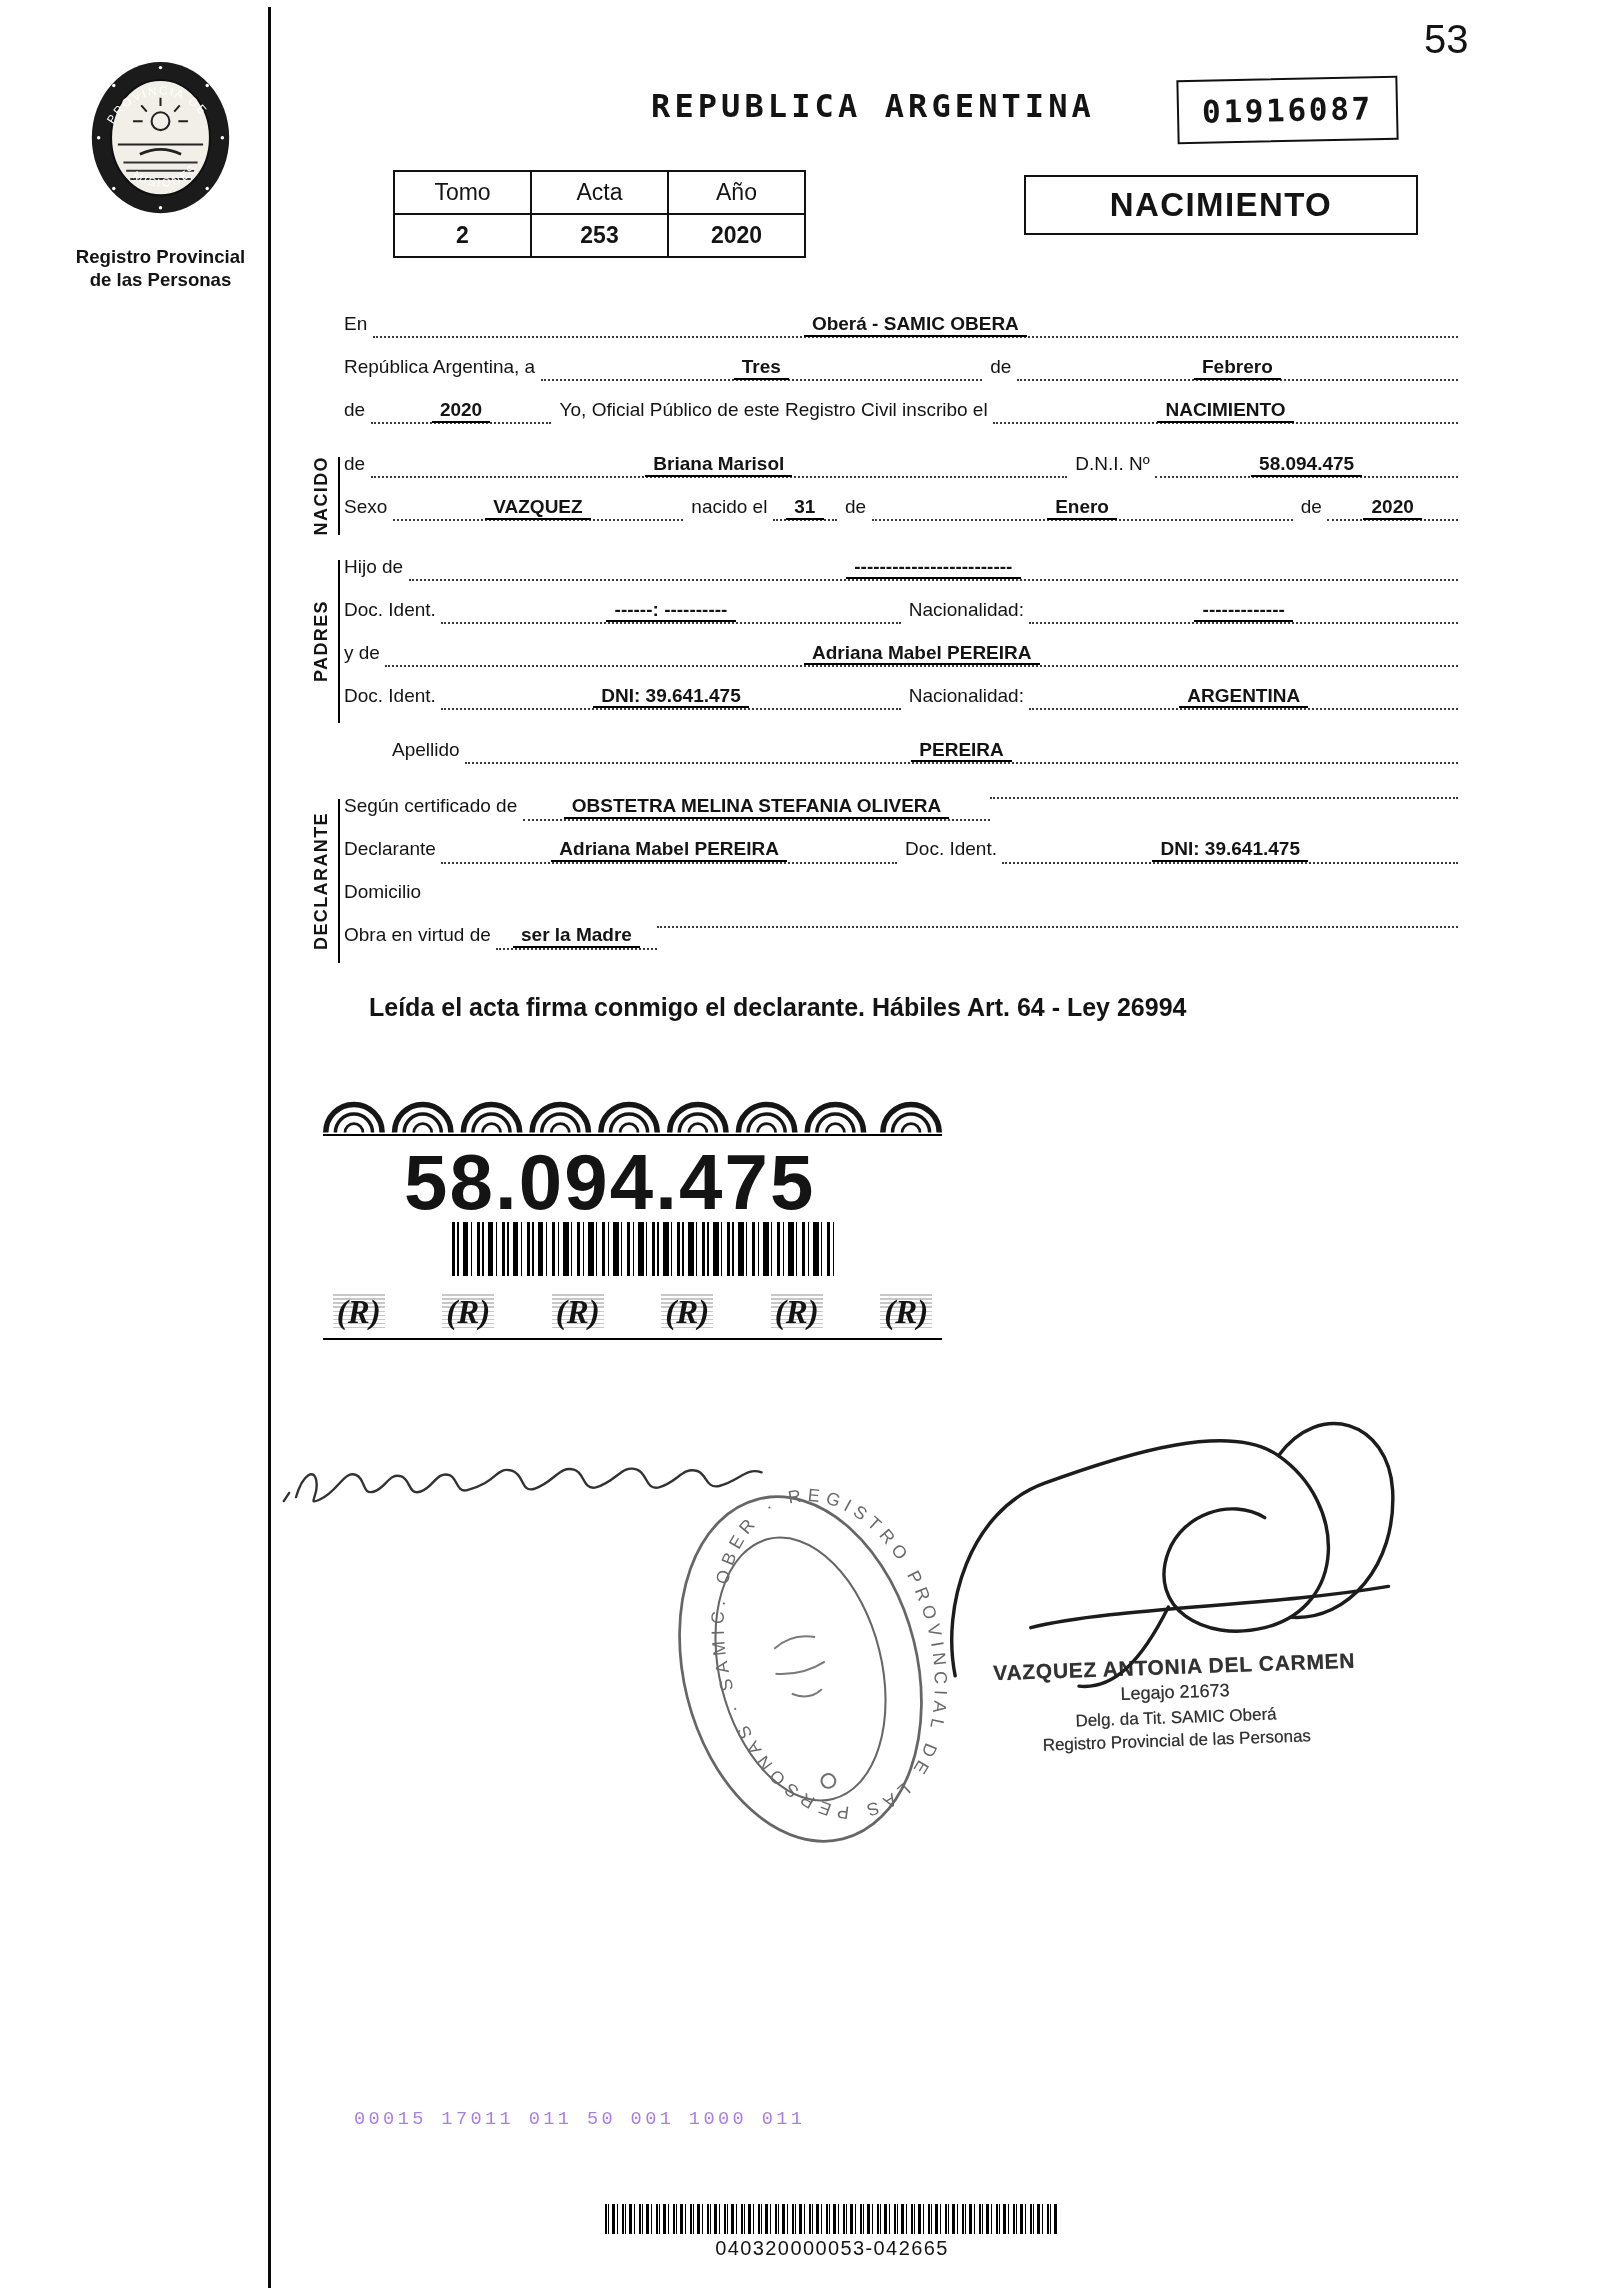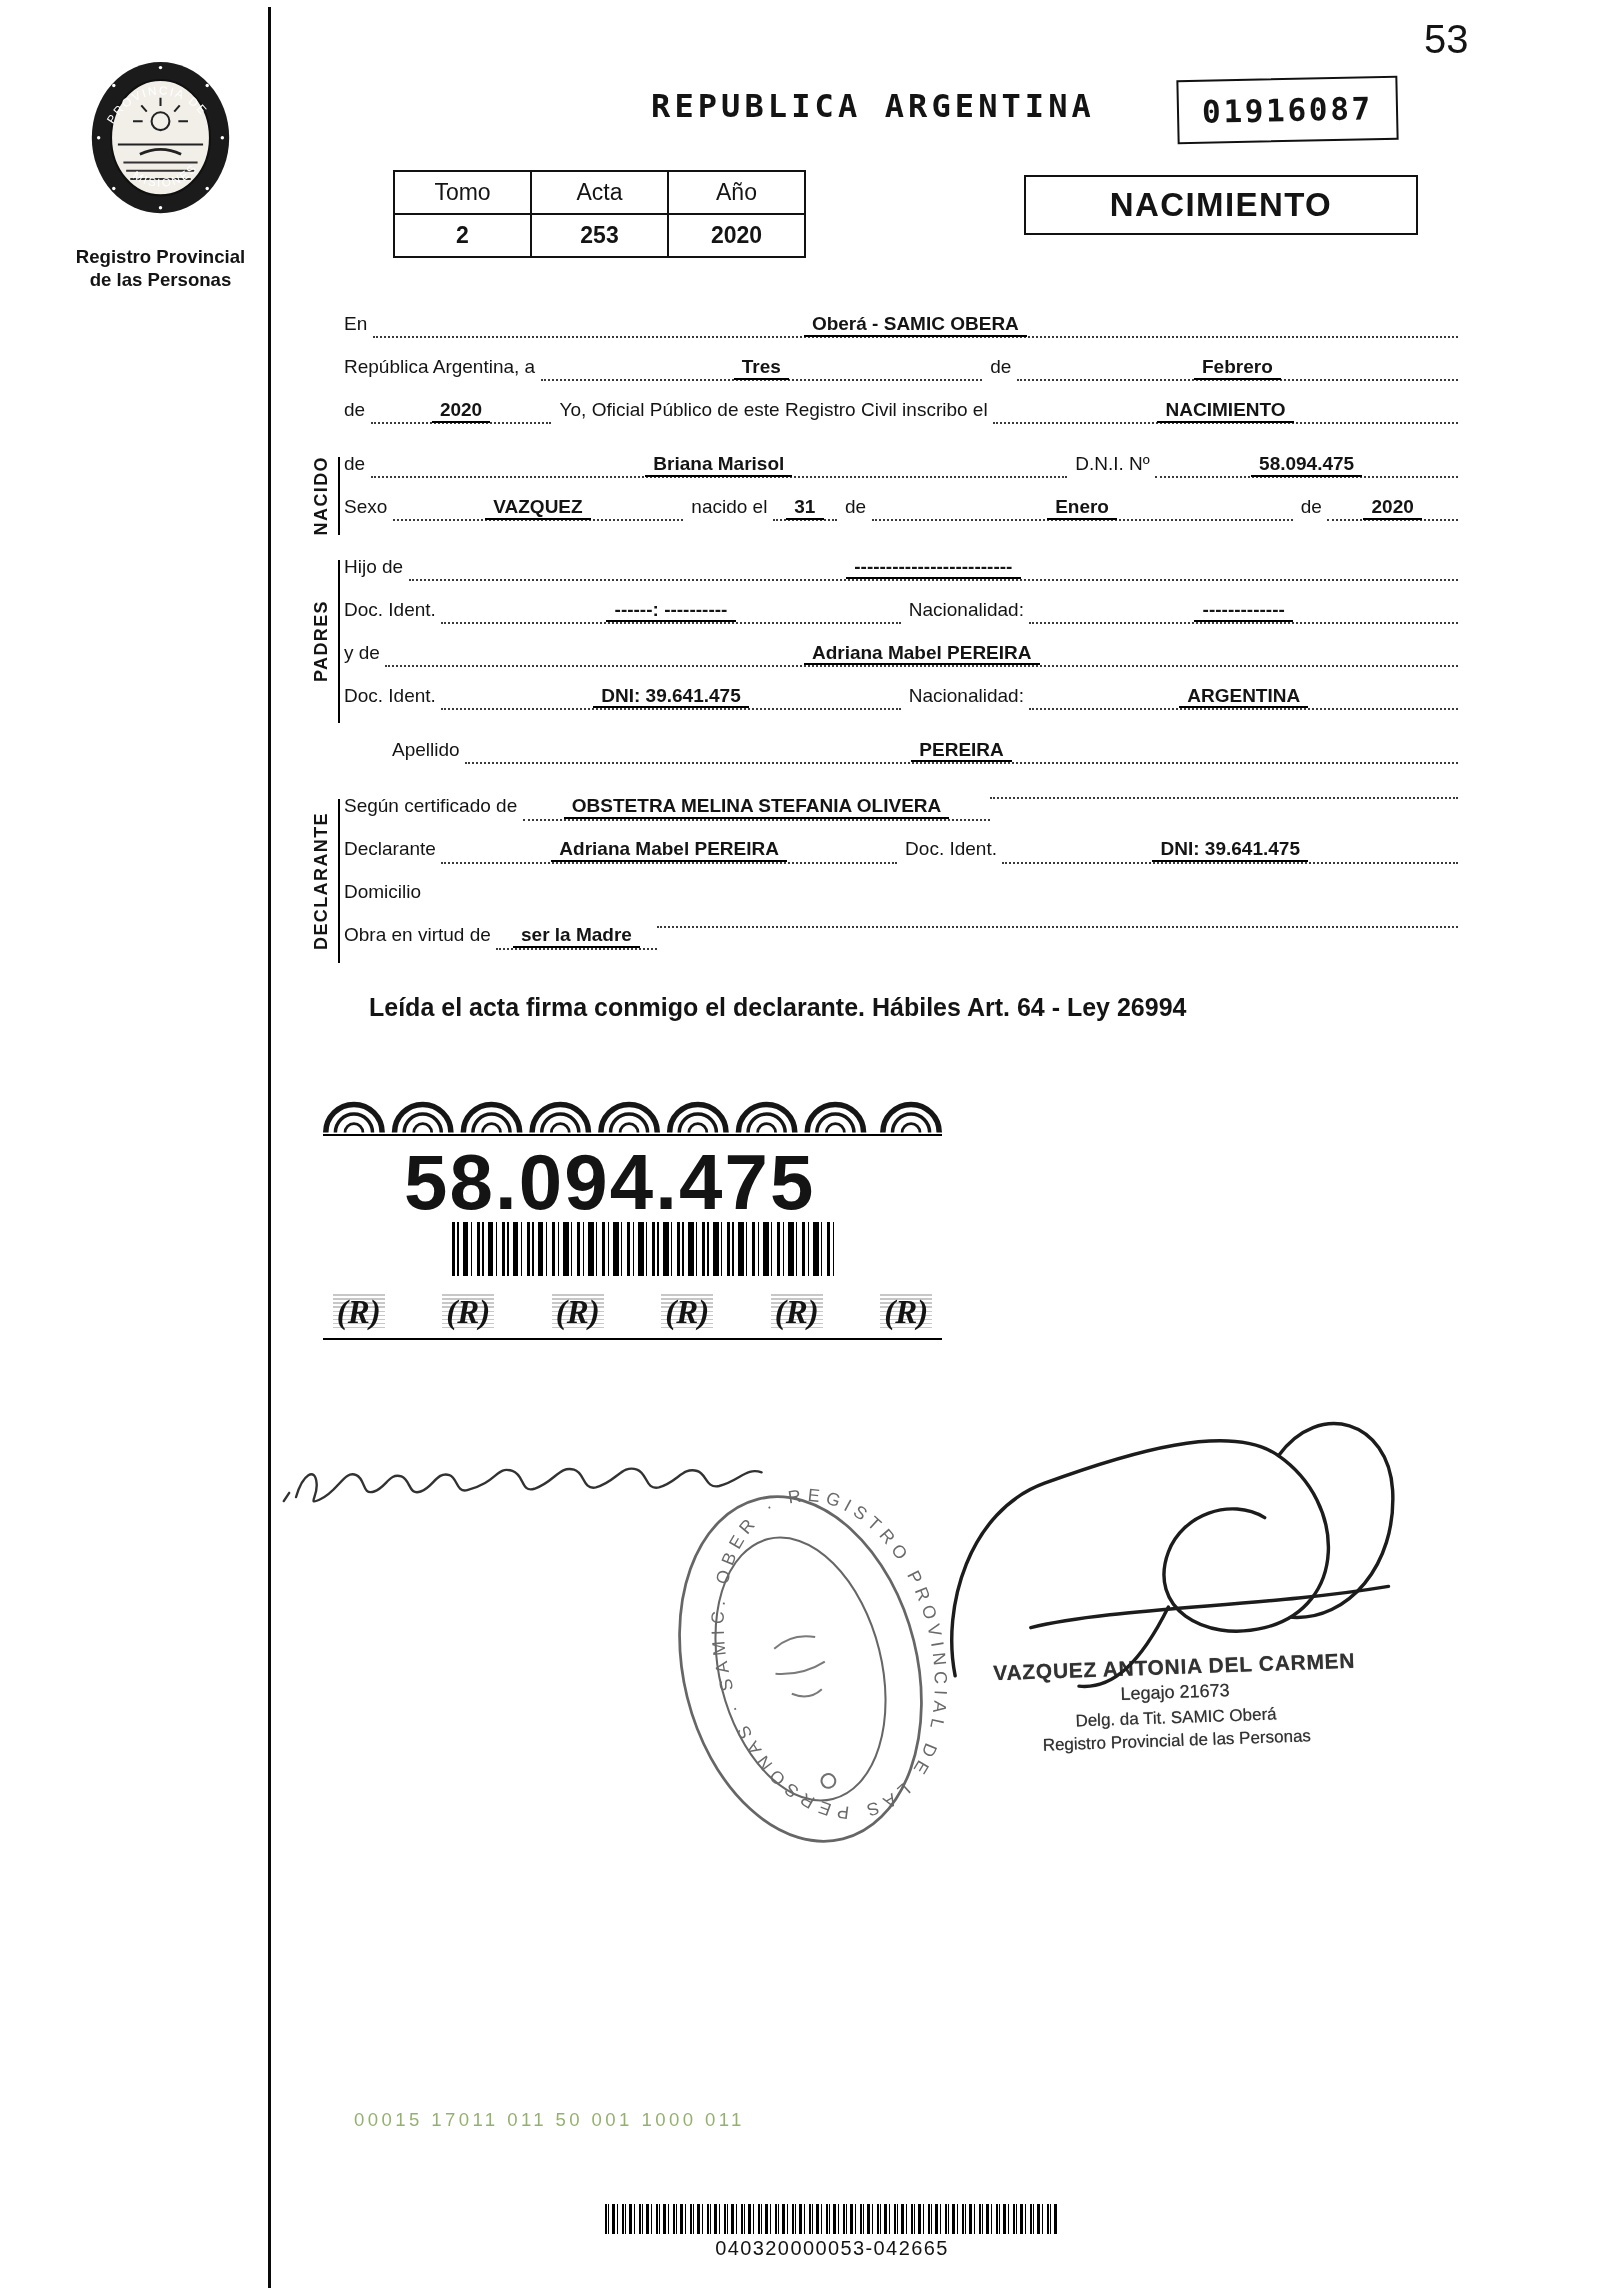--- a/index.html
+++ b/index.html
@@ -65,22 +65,22 @@
   .round-stamp{position:absolute;left:639px;top:1463px;}
   .big-signature{position:absolute;left:907px;top:1380px;}
   .official-text{position:absolute;left:976px;top:1655px;width:399px;text-align:center;
                  transform:rotate(-2deg);color:#1c1c1c;opacity:.9;text-shadow:0 0 0.7px #555;}
   .o-name{font-size:21px;font-weight:bold;letter-spacing:0.7px;}
   .o-legajo{font-size:18px;margin-top:2.7px;}
   .o-role{font-size:17px;margin-top:5.5px;}
   .o-org{font-size:17px;margin-top:2.7px;}
 
   
-  .dot-matrix{position:absolute;left:354px;top:2109px;font-family:Liberation Sans, sans-serif;
-              font-size:18.6px;letter-spacing:3.4px;color:#4d7c0f;opacity:.6;}
+  .dot-matrix{position:absolute;left:354px;top:2109px;font-family:Liberation Mono, monospace;
+              font-size:18.6px;letter-spacing:3.4px;color:#6d28d9;opacity:.6;}
   .bottom-barcode{position:absolute;left:605px;top:2204px;width:454px;text-align:center;}
   .bars{height:30px;background:repeating-linear-gradient(90deg,#000 0 2.1px,#fff 2.1px 3.4px,#000 3.4px 4.1px,#fff 4.1px 6.9px,
          #000 6.9px 10.3px,#fff 10.3px 11.7px,#000 11.7px 13px,#fff 13px 17px);}
   .bnum{font-size:20px;letter-spacing:1.4px;margin-top:3px;}
 </style>
 </head>
 <body>
 
 <div class="page">
 

